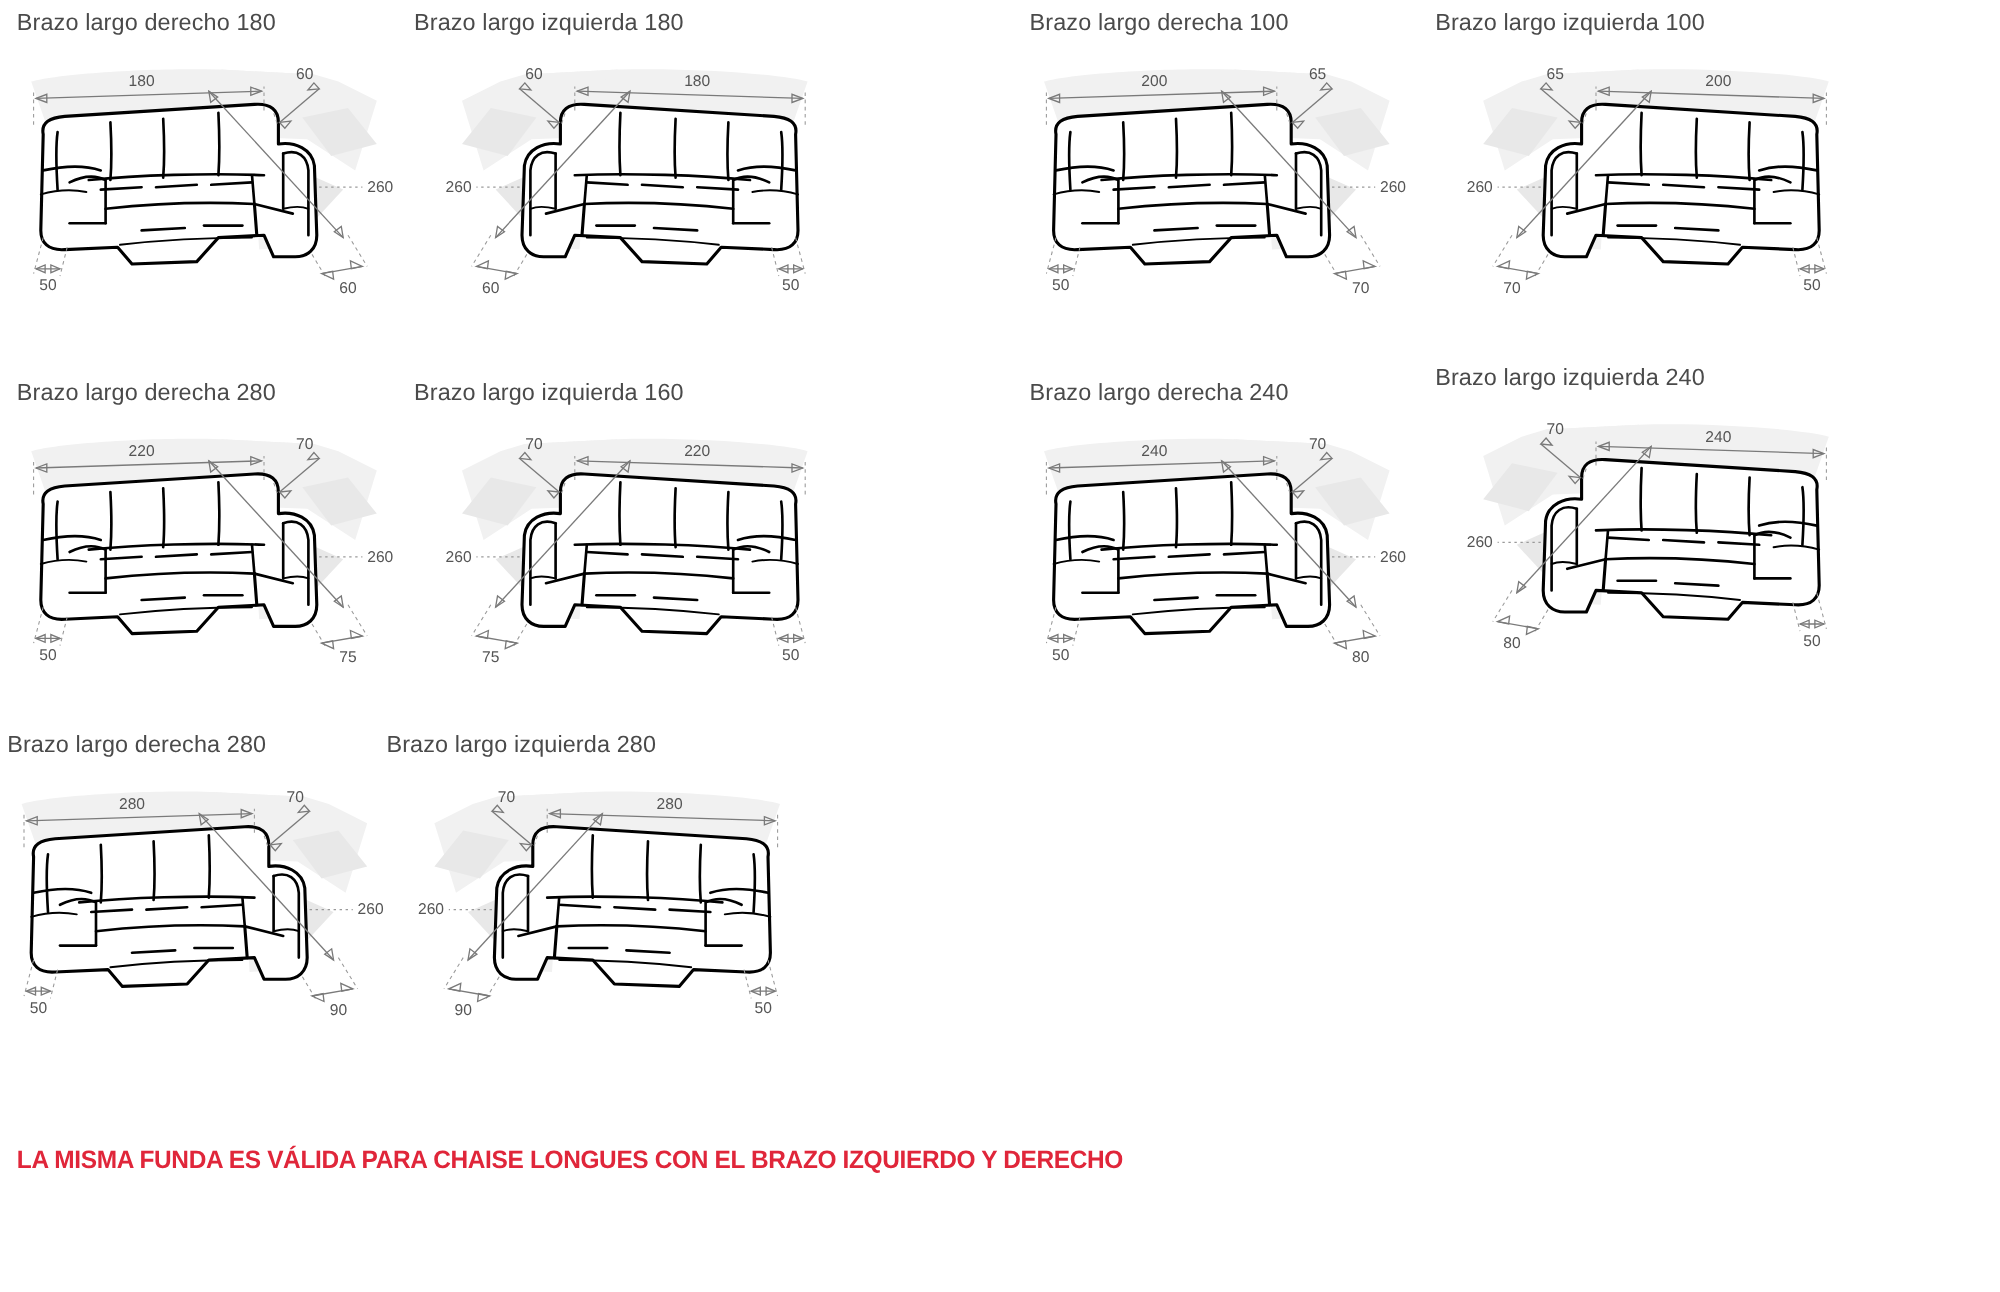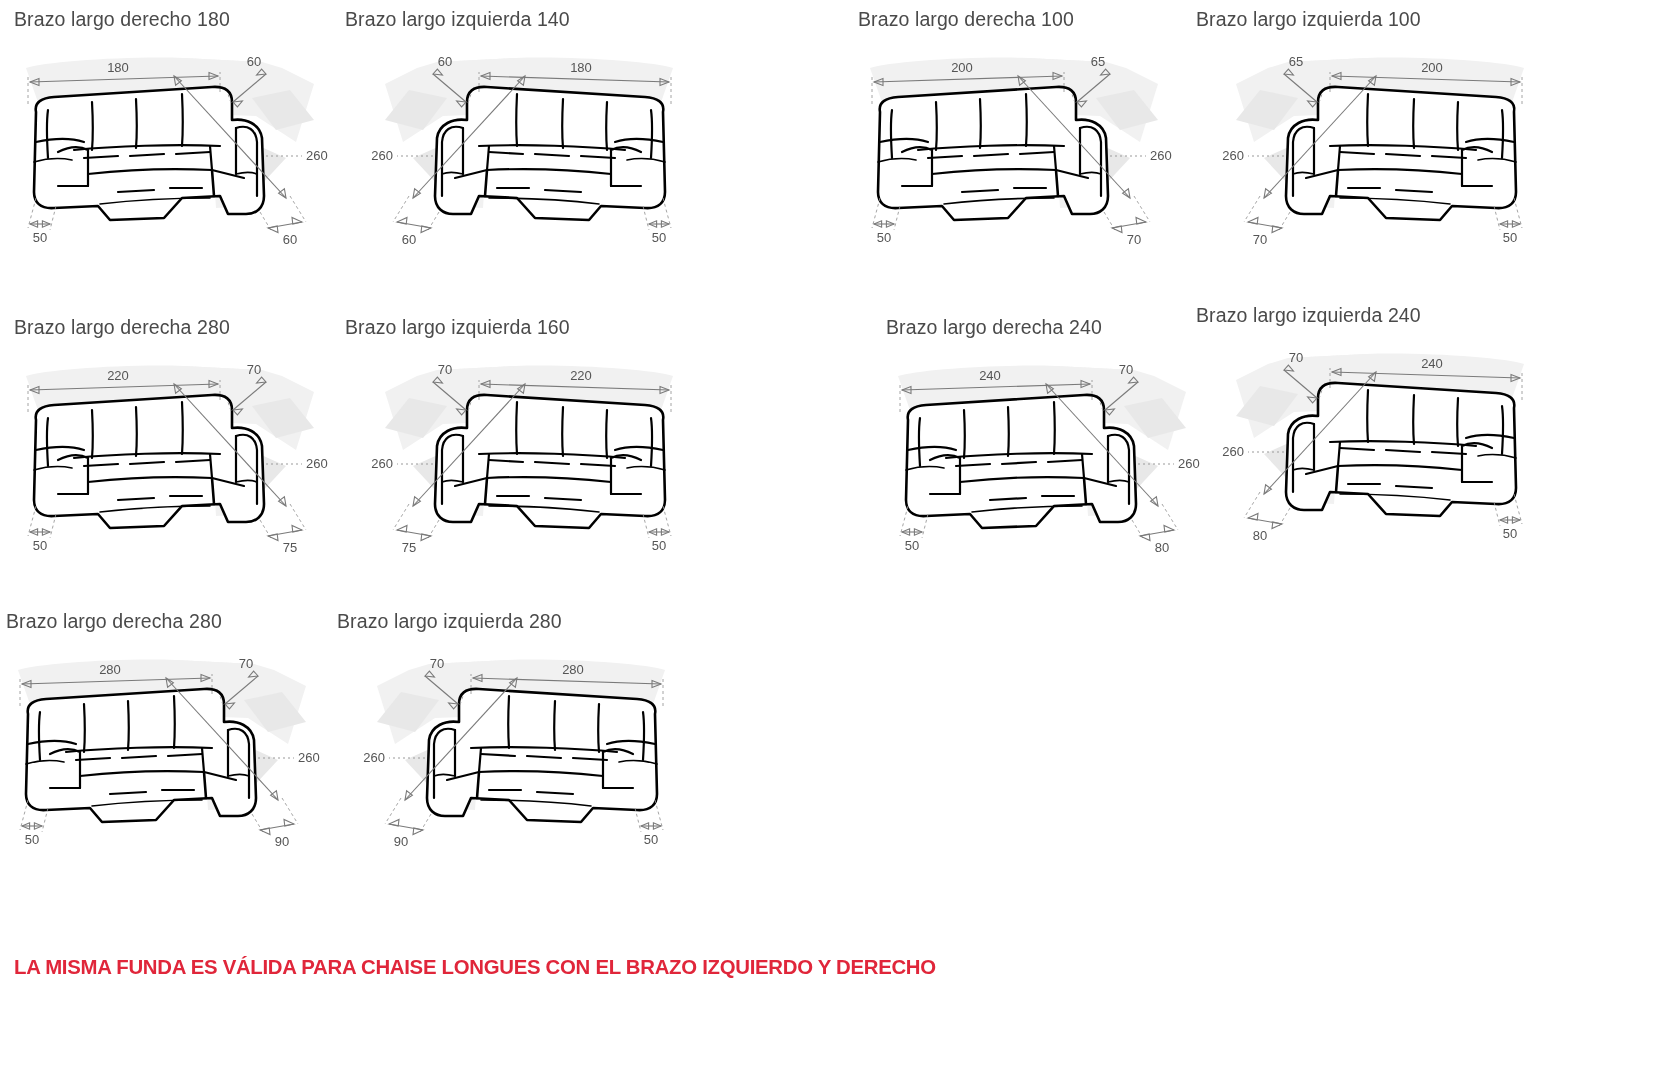--- a/index.html
+++ b/index.html
@@ -173,21 +173,21 @@
     <text class="dimtxt" x="104" y="26" text-anchor="middle">180</text>
     <text class="dimtxt" x="240" y="20" text-anchor="middle">60</text>
     <text class="dimtxt" x="292" y="114" text-anchor="start">260</text>
     <text class="dimtxt" x="276" y="198" text-anchor="middle">60</text>
     <text class="dimtxt" x="26" y="196" text-anchor="middle">50</text>
 
     </svg>
       </div>
     </div>
     <div class="panel" style="left: 345px; top: 8px;">
-      <div class="panel-title">Brazo largo izquierda 140</div>
+      <div class="panel-title">Brazo largo izquierda 180</div>
       <div class="sofa-wrap">
         <svg width="340" height="200" viewBox="0 0 340 200" xmlns="http://www.w3.org/2000/svg">
       <g transform="translate(340,0) scale(-1,1)">
 
     <path class="ghost" d="M 12,22 C 30,16 110,10 170,12 L 248,16 L 242,70 L 26,62 Z"></path>
     <path class="ghost" d="M 170,12 L 248,16 L 268,22 L 300,38 L 282,96 L 242,70 Z"></path>
     <path class="ghost-band" d="M 238,52 L 276,44 L 300,74 L 262,84 Z"></path>
     <path class="ghost-band" d="M 236,96 L 272,112 L 246,140 L 214,122 Z"></path>
     <path class="ghost" d="M 30,62 L 58,60 L 62,150 L 34,152 Z"></path>
     <path class="ghost" d="M 198,100 L 232,98 L 236,160 L 202,162 Z"></path>
@@ -692,21 +692,21 @@
 
     <text class="dimtxt" x="236" y="26" text-anchor="middle">220</text>
     <text class="dimtxt" x="100" y="20" text-anchor="middle">70</text>
     <text class="dimtxt" x="48" y="114" text-anchor="end">260</text>
     <text class="dimtxt" x="64" y="198" text-anchor="middle">75</text>
     <text class="dimtxt" x="314" y="196" text-anchor="middle">50</text>
 
     </svg>
       </div>
     </div>
-    <div class="panel" style="left: 858px; top: 316px; margin-left: 28px;">
+    <div class="panel" style="left: 858px; top: 316px;">
       <div class="panel-title">Brazo largo derecha 240</div>
       <div class="sofa-wrap">
         <svg width="340" height="200" viewBox="0 0 340 200" xmlns="http://www.w3.org/2000/svg">
       <g>
 
     <path class="ghost" d="M 12,22 C 30,16 110,10 170,12 L 248,16 L 242,70 L 26,62 Z"></path>
     <path class="ghost" d="M 170,12 L 248,16 L 268,22 L 300,38 L 282,96 L 242,70 Z"></path>
     <path class="ghost-band" d="M 238,52 L 276,44 L 300,74 L 262,84 Z"></path>
     <path class="ghost-band" d="M 236,96 L 272,112 L 246,140 L 214,122 Z"></path>
     <path class="ghost" d="M 30,62 L 58,60 L 62,150 L 34,152 Z"></path>
@@ -1004,21 +1004,21 @@
 
     <text class="dimtxt" x="104" y="26" text-anchor="middle">280</text>
     <text class="dimtxt" x="240" y="20" text-anchor="middle">70</text>
     <text class="dimtxt" x="292" y="114" text-anchor="start">260</text>
     <text class="dimtxt" x="276" y="198" text-anchor="middle">90</text>
     <text class="dimtxt" x="26" y="196" text-anchor="middle">50</text>
 
     </svg>
       </div>
     </div>
-    <div class="panel" style="left: 337px; top: 610px;">
+    <div class="panel" style="left: 322px; top: 610px;">
       <div class="panel-title">Brazo largo izquierda 280</div>
       <div class="sofa-wrap">
         <svg width="340" height="200" viewBox="0 0 340 200" xmlns="http://www.w3.org/2000/svg">
       <g transform="translate(340,0) scale(-1,1)">
 
     <path class="ghost" d="M 12,22 C 30,16 110,10 170,12 L 248,16 L 242,70 L 26,62 Z"></path>
     <path class="ghost" d="M 170,12 L 248,16 L 268,22 L 300,38 L 282,96 L 242,70 Z"></path>
     <path class="ghost-band" d="M 238,52 L 276,44 L 300,74 L 262,84 Z"></path>
     <path class="ghost-band" d="M 236,96 L 272,112 L 246,140 L 214,122 Z"></path>
     <path class="ghost" d="M 30,62 L 58,60 L 62,150 L 34,152 Z"></path>

